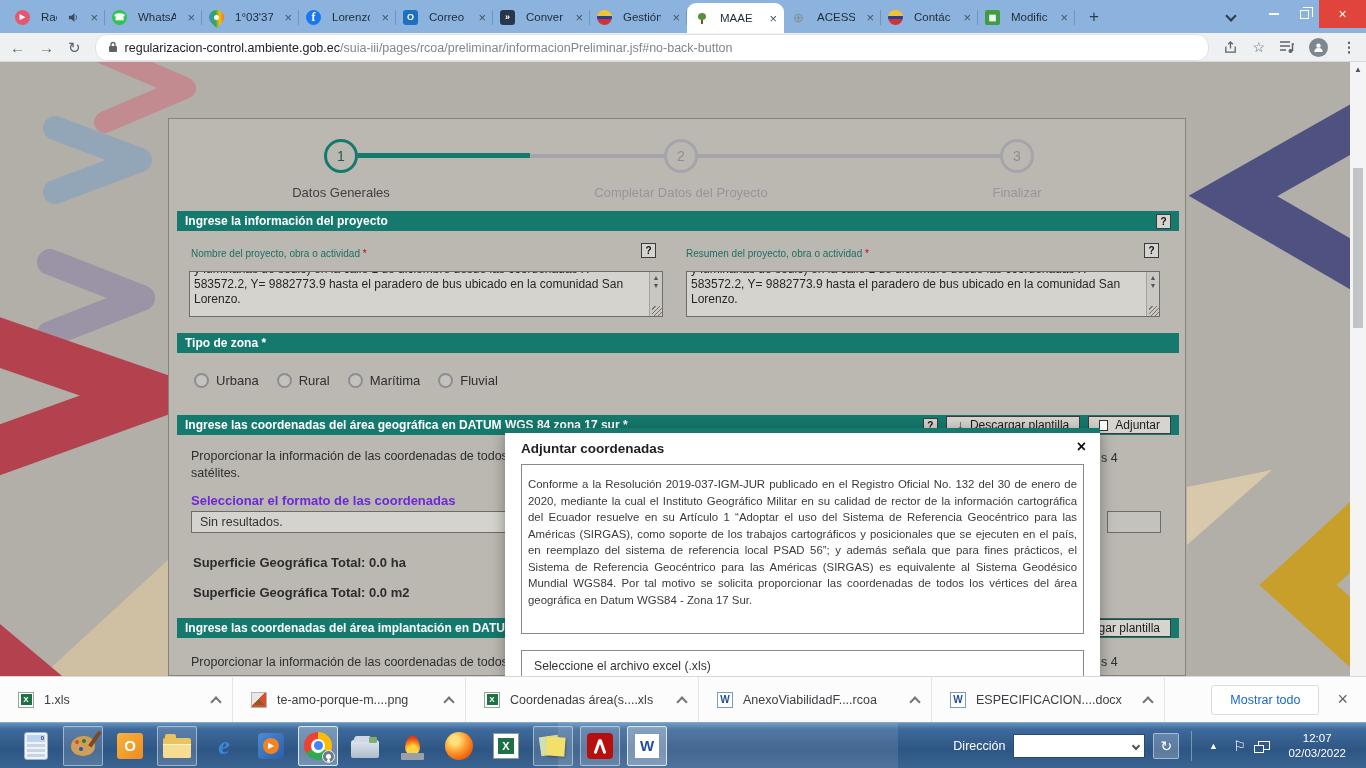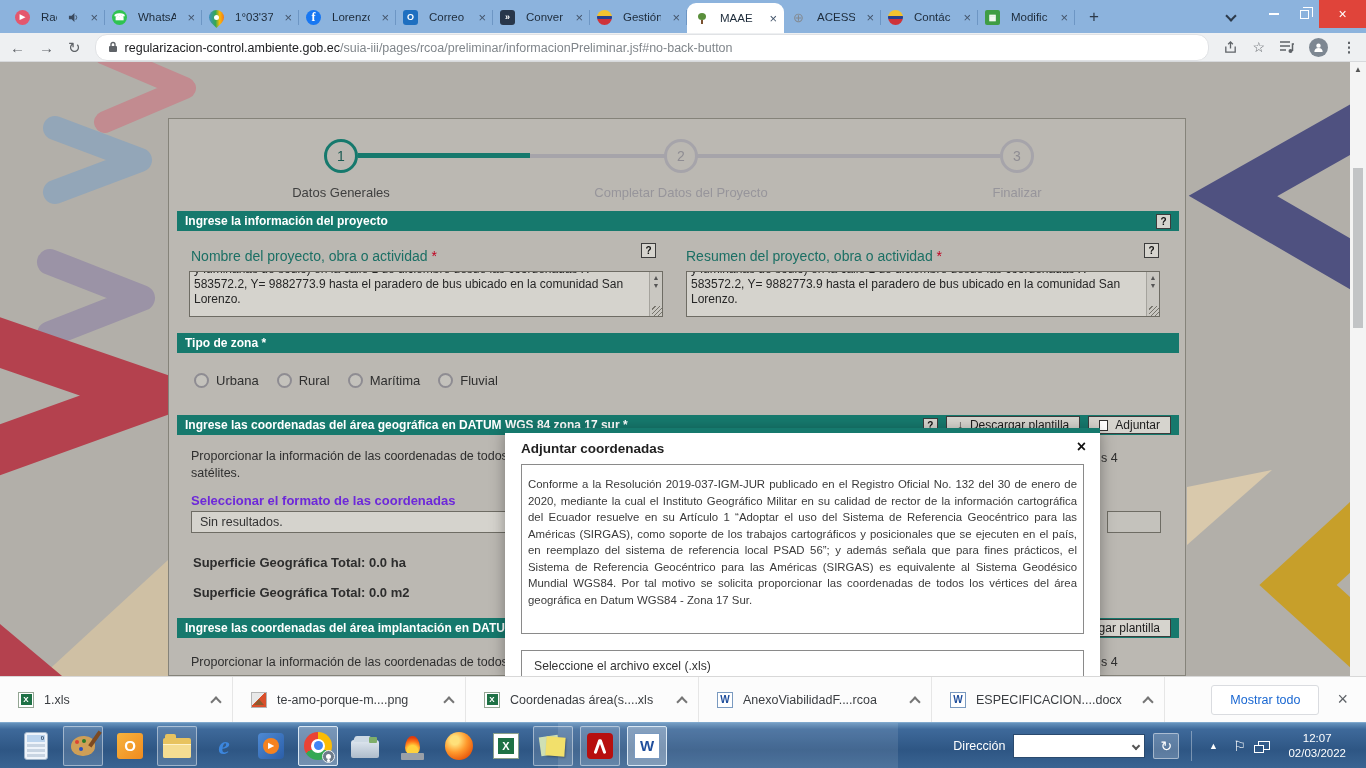--- a/index.html
+++ b/index.html
@@ -66,21 +66,21 @@
 
   
   .sechead{position:absolute;left:8px;width:1002px;height:20px;background:#16796d;color:#fff;
            font-size:12px;font-weight:bold;display:flex;align-items:center;padding:8px 8px}
   .qbtn{width:15px;height:15px;background:#d6d4ce;border:1px solid #3c3c3c;color:#111;font-size:10px;font-weight:bold;
         display:flex;align-items:center;justify-content:center;margin-left:auto;cursor:pointer;flex:0 0 auto}
   .headbtn{height:18px;background:#d6d4ce;border:1px solid #3c3c3c;color:#1c1c1c;font-size:12px;font-weight:normal;
            display:flex;align-items:center;gap:7px;padding:0 10px;margin-left:8px;cursor:pointer;white-space:nowrap;flex:0 0 auto}
   .pageic{width:9px;height:11px;border:1px solid #333;background:#fff;display:inline-block}
 
-  .flabel{position:absolute;font-size:14px;color:#1b6f64}
+  .flabel{position:absolute;font-size:10px;color:#1b6f64}
   .req{color:#c00020}
   .tarea{position:absolute;width:474px;height:46px;background:#d5d3cd;border:1px solid #6e6c64;overflow:hidden;cursor:text}
   .tatext{position:absolute;left:4px;right:16px;top:-10px;font-size:12px;line-height:15px;color:#262626}
   .tascroll{position:absolute;right:0;top:0;bottom:0;width:13px;background:#c9c7c1;border-left:1px solid #a5a39d;
             display:flex;flex-direction:column;align-items:center;padding-top:2px;gap:1px;color:#555;font-size:7px}
   .resize{position:absolute;right:0;bottom:0;width:10px;height:10px;
           background:repeating-linear-gradient(135deg,transparent 0 2px,#77756d 2px 3px)}
   .radiorow{position:absolute;left:25px;top:254px;display:flex;align-items:center;gap:18px}
   .radio{width:15px;height:15px;border-radius:50%;border:2px solid #8e8c92;background:#c4c2bc;cursor:pointer}
   .rlabel{font-size:13px;color:#2f2f2f;margin-left:-11px}

